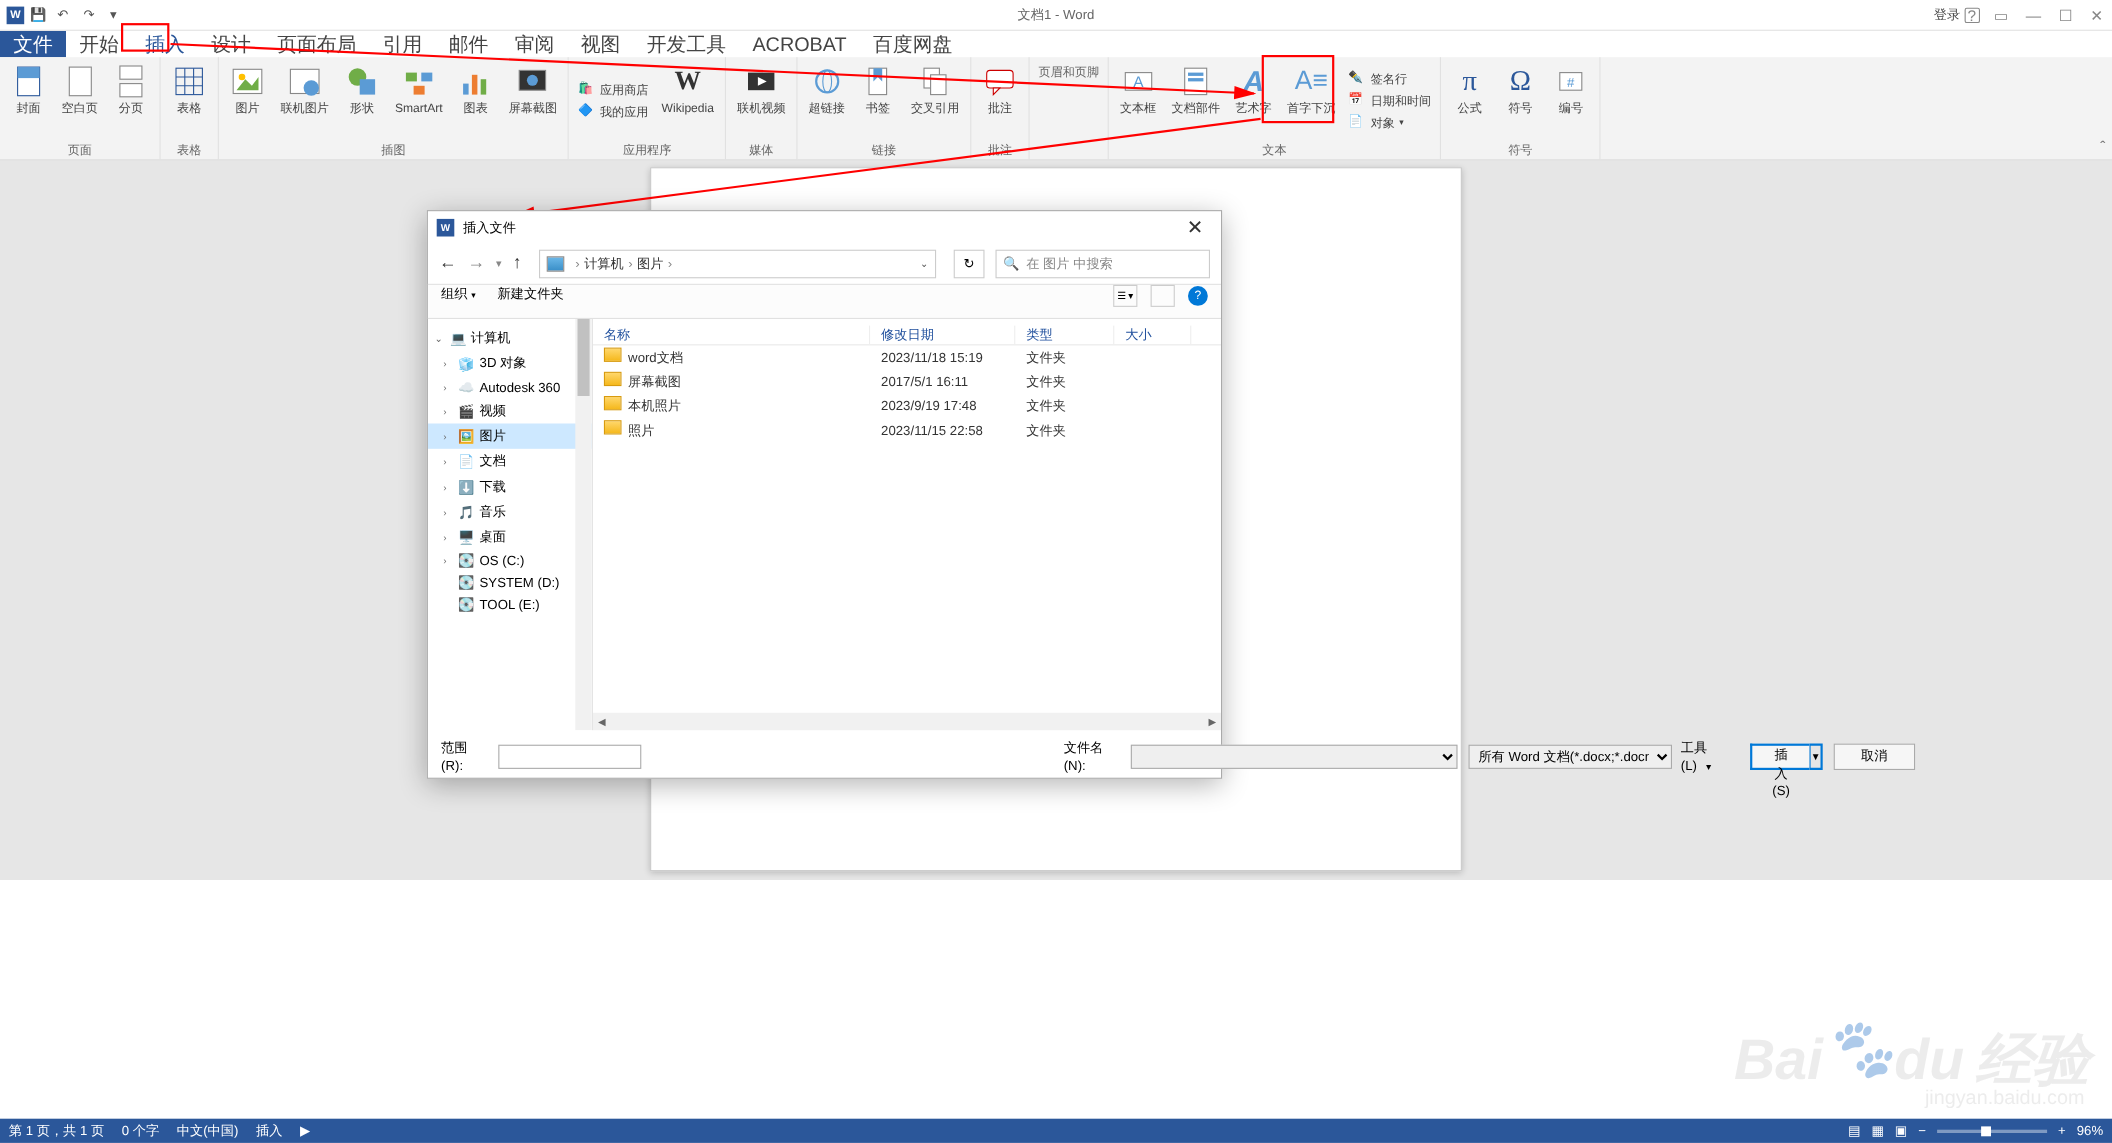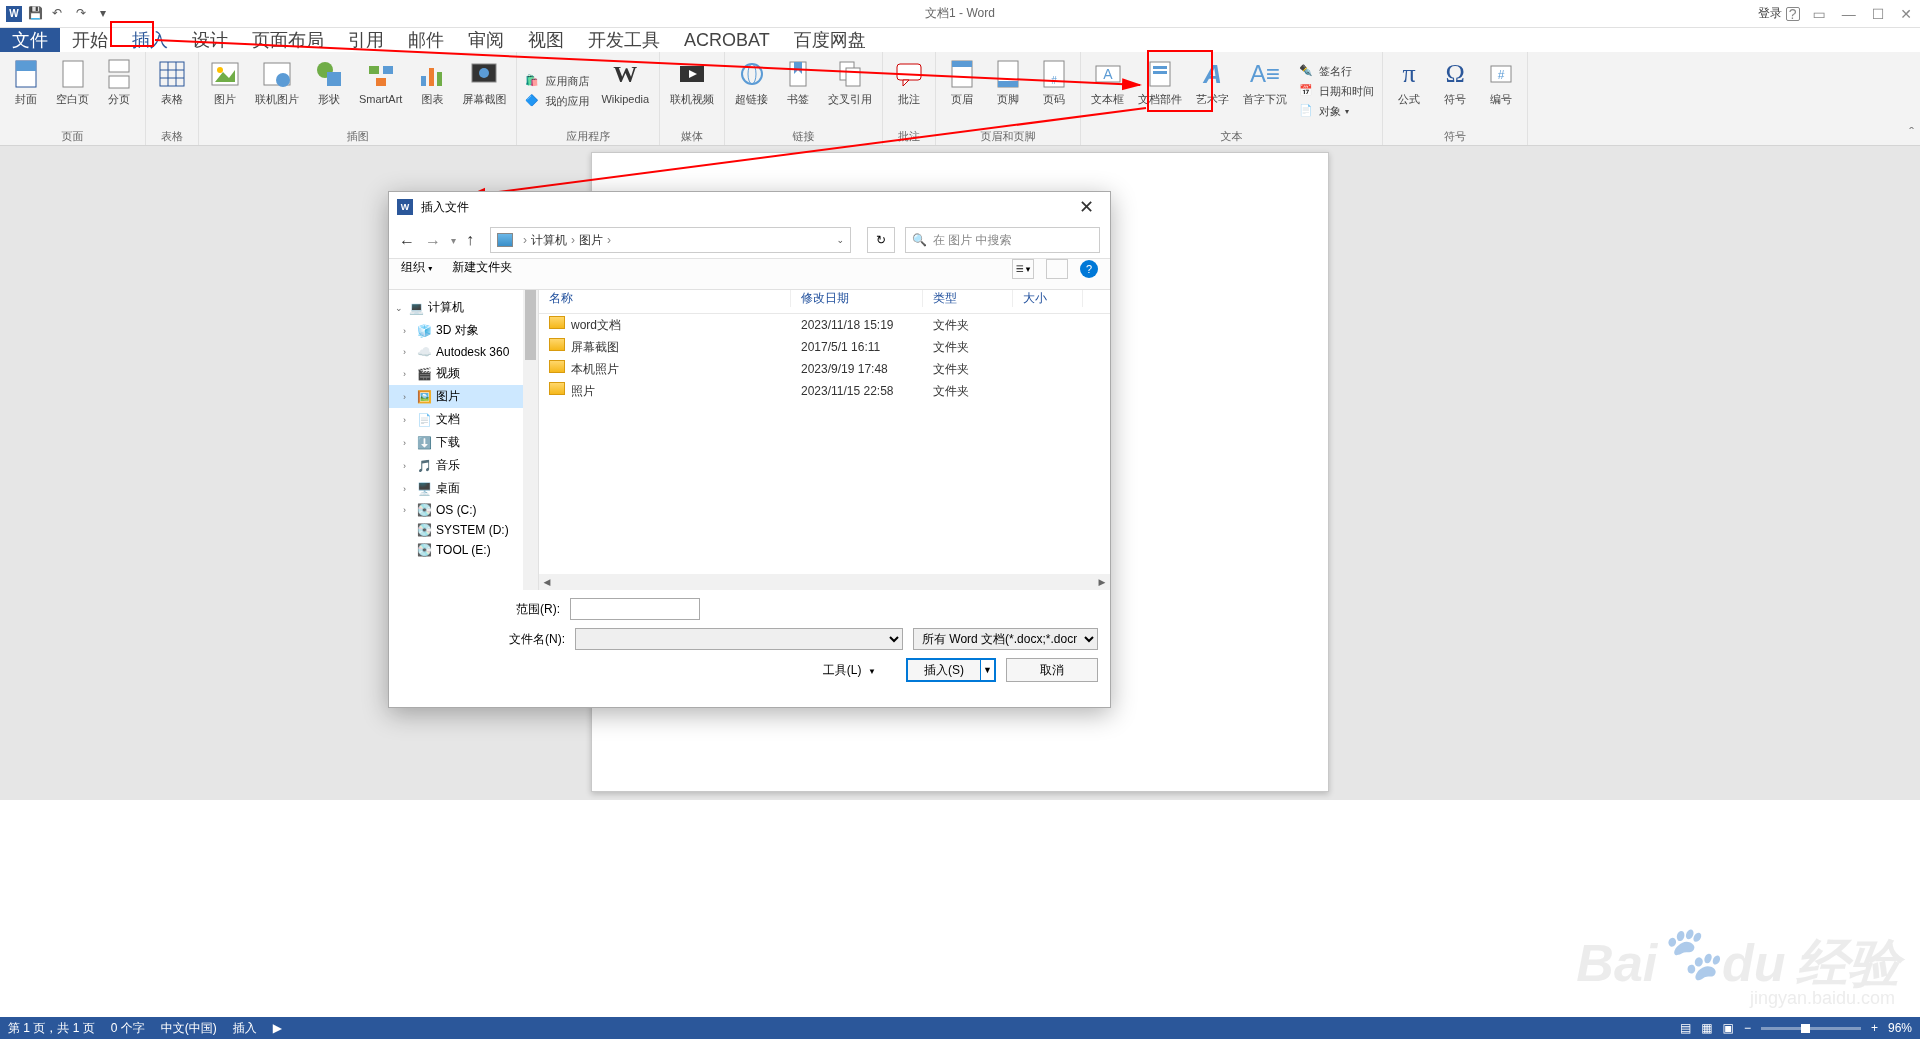--- a/index.html
+++ b/index.html
@@ -53,28 +53,28 @@
 .dialog .toolbar .help{width:18px;height:18px;border-radius:50%;background:#0078d7;color:#fff;display:flex;align-items:center;justify-content:center;font-size:11px;cursor:pointer}
 .dialog .body{flex:1;display:flex;overflow:hidden}
 .dialog .tree{width:150px;border-right:1px solid #e1e1e1;padding:6px 0;overflow-y:auto;font-size:12px;position:relative}
 .dialog .tree .tn{padding:3px 6px 3px 14px;display:flex;align-items:center;gap:4px;cursor:pointer;white-space:nowrap}
 .dialog .tree .tn.sel{background:#cde8ff}
 .dialog .tree .tn.l0{padding-left:6px}
 .dialog .tree .tn .exp{width:10px;color:#666;font-size:9px}
 .dialog .tree .scrollbar{position:absolute;right:0;top:0;bottom:0;width:15px;background:#f1f1f1}
 .dialog .tree .scrollbar .thumb{position:absolute;top:0;left:2px;right:2px;height:70px;background:#c1c1c1}
 .dialog .list{flex:1;display:flex;flex-direction:column}
-.dialog .list .hdr{height:24px;display:flex;border-bottom:1px solid #e8e8e8;align-items:flex-start;font-size:12px;color:#1e4e9c}
+.dialog .list .hdr{height:24px;display:flex;border-bottom:1px solid #e8e8e8;align-items:flex-end;font-size:12px;color:#1e4e9c}
 .dialog .list .hdr .col{padding:0 10px;border-right:1px solid #eee}
 .dialog .list .row{height:22px;display:flex;align-items:center;font-size:12px;color:#333}
 .dialog .list .row .cell{padding:0 10px}
 .dialog .list .row .folder-ico{width:16px;height:13px;background:linear-gradient(#ffd76b,#f5b81c);margin-right:6px;border:1px solid #d89b0e;display:inline-block}
 .dialog .list .scrollh{height:16px;background:#f1f1f1;display:flex;align-items:center}
 .dialog .list .scrollh .arrow{width:16px;text-align:center;color:#666;font-size:9px}
-.dialog .footer{padding:8px 12px 25px;display:flex;flex-direction:column;gap:8px;font-size:12px}
+.dialog .footer{padding:8px 12px 4px;display:flex;flex-direction:row;gap:8px;font-size:12px}
 .dialog .footer .frow{display:flex;align-items:center;gap:10px;justify-content:flex-end}
 .dialog .footer input,.dialog .footer select{height:22px;border:1px solid #aaa;padding:0 4px;font-size:12px}
 .dialog .footer .btn{height:24px;padding:0 16px;border:1px solid #aaa;background:#f6f6f6;cursor:pointer;font-size:12px}
 .dialog .footer .btn.primary{border:2px solid #0078d7}
 .dialog .footer .splitbtn{display:flex}
 .dialog .footer .splitbtn .dd{width:16px;border:2px solid #0078d7;border-left:1px solid #0078d7;display:flex;align-items:center;justify-content:center;font-size:9px}
 .c1{width:252px}.c2{width:132px}.c3{width:90px}.c4{width:70px}
 .highlight-box{position:absolute;border:2px solid #ff0000;pointer-events:none;z-index:50}
 .arrow-line{position:absolute;pointer-events:none;z-index:49}
 .watermark{position:absolute;right:20px;bottom:40px;font-size:52px;font-weight:bold;color:rgba(200,200,200,.35);font-style:italic;z-index:200;pointer-events:none;font-family:Arial}
@@ -302,49 +302,20 @@
               <rect x="4" y="6" width="24" height="16" rx="3" fill="#fff" stroke="#c00"></rect>
               <polygon points="10,22 10,28 16,22" fill="#fff" stroke="#c00"></polygon>
             </svg>
           </div>
           <div class="lbl">批注</div>
         </div>
       </div>
     <div class="gname">批注</div>
   </div>
   <div class="rg">
-    <div class="items">
-      <div class="item">
-          <div class="ico">
-            <svg viewBox="0 0 32 32">
-              <rect x="6" y="3" width="20" height="26" fill="#fff" stroke="#888"></rect>
-              <rect x="6" y="3" width="20" height="6" fill="#5b9bd5"></rect>
-            </svg>
-          </div>
-          <div class="lbl">页眉</div>
-        </div>
-      <div class="item">
-          <div class="ico">
-            <svg viewBox="0 0 32 32">
-              <rect x="6" y="3" width="20" height="26" fill="#fff" stroke="#888"></rect>
-              <rect x="6" y="23" width="20" height="6" fill="#5b9bd5"></rect>
-            </svg>
-          </div>
-          <div class="lbl">页脚</div>
-        </div>
-      <div class="item">
-          <div class="ico">
-            <svg viewBox="0 0 32 32">
-              <rect x="6" y="3" width="20" height="26" fill="#fff" stroke="#888"></rect>
-              <text x="16" y="26" font-size="10" text-anchor="middle" fill="#5b9bd5">#</text>
-            </svg>
-          </div>
-          <div class="lbl">页码</div>
-        </div>
-    </div>
     <div class="gname">页眉和页脚</div>
   </div>
   <div class="rg">
     <div class="items">
       <div class="item">
           <div class="ico">
             <svg viewBox="0 0 32 32">
               <rect x="4" y="8" width="24" height="16" fill="#fff" stroke="#888"></rect>
               <text x="16" y="21" font-size="14" text-anchor="middle" fill="#5b9bd5">A</text>
             </svg>

